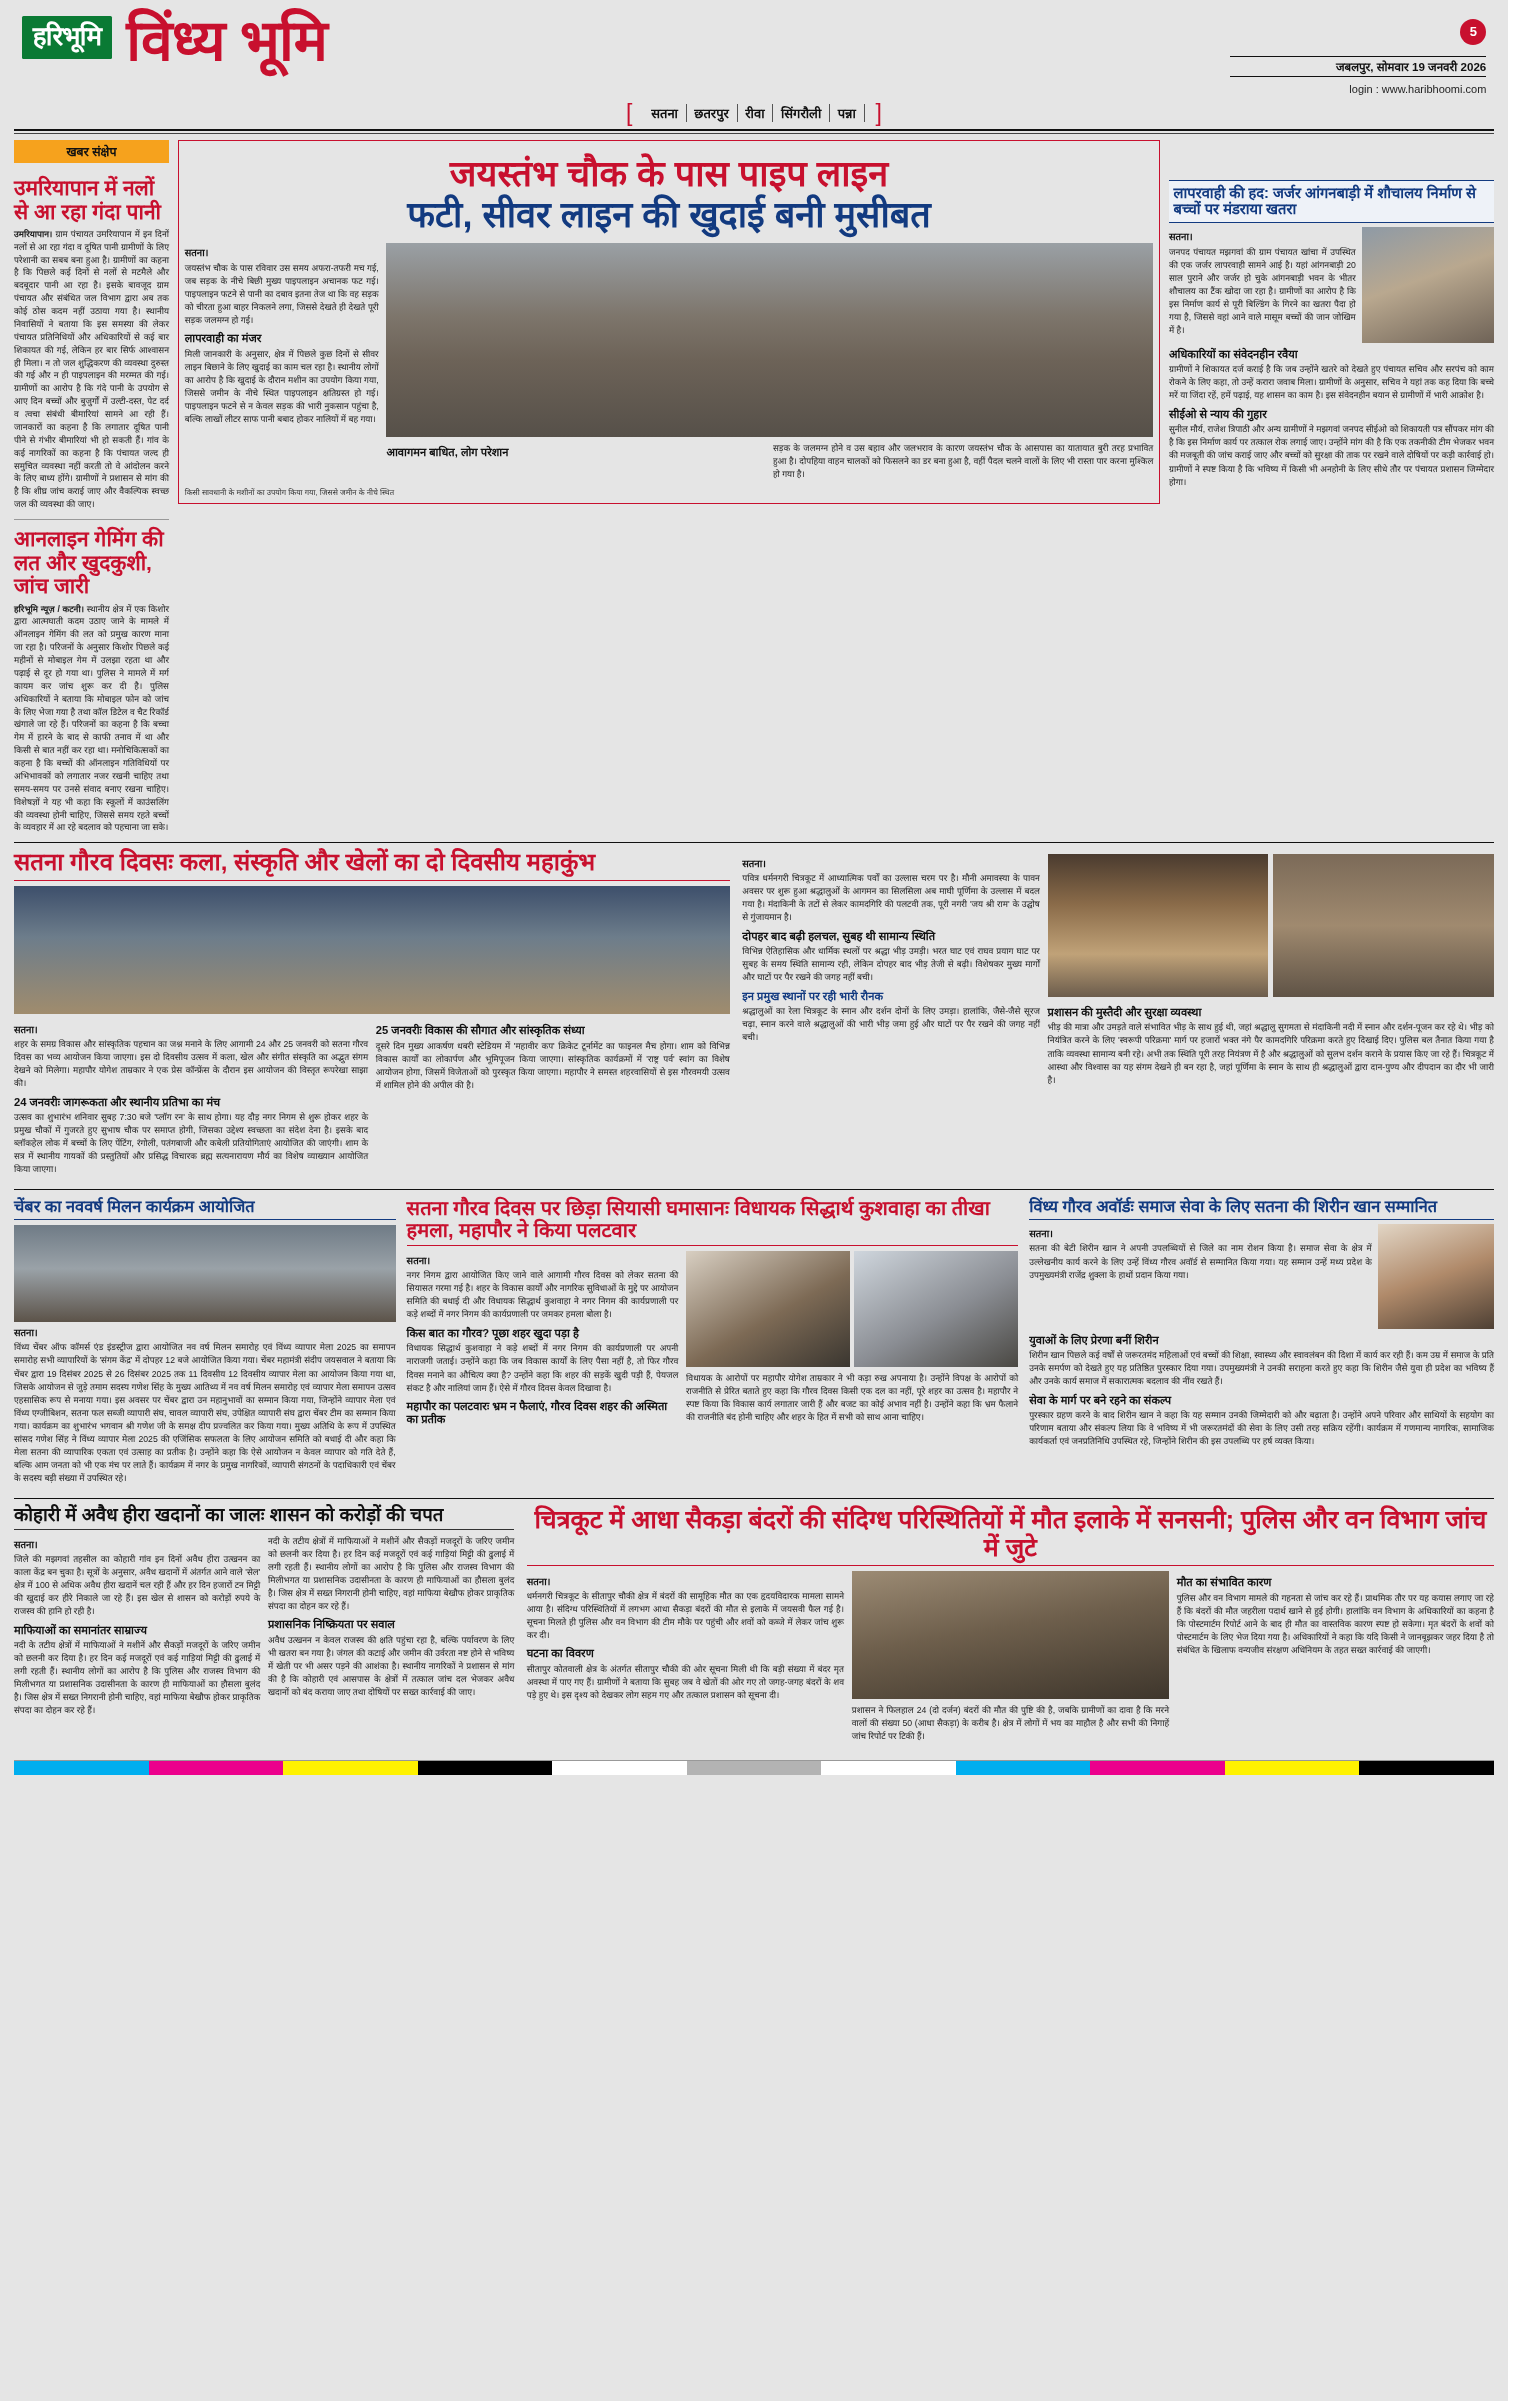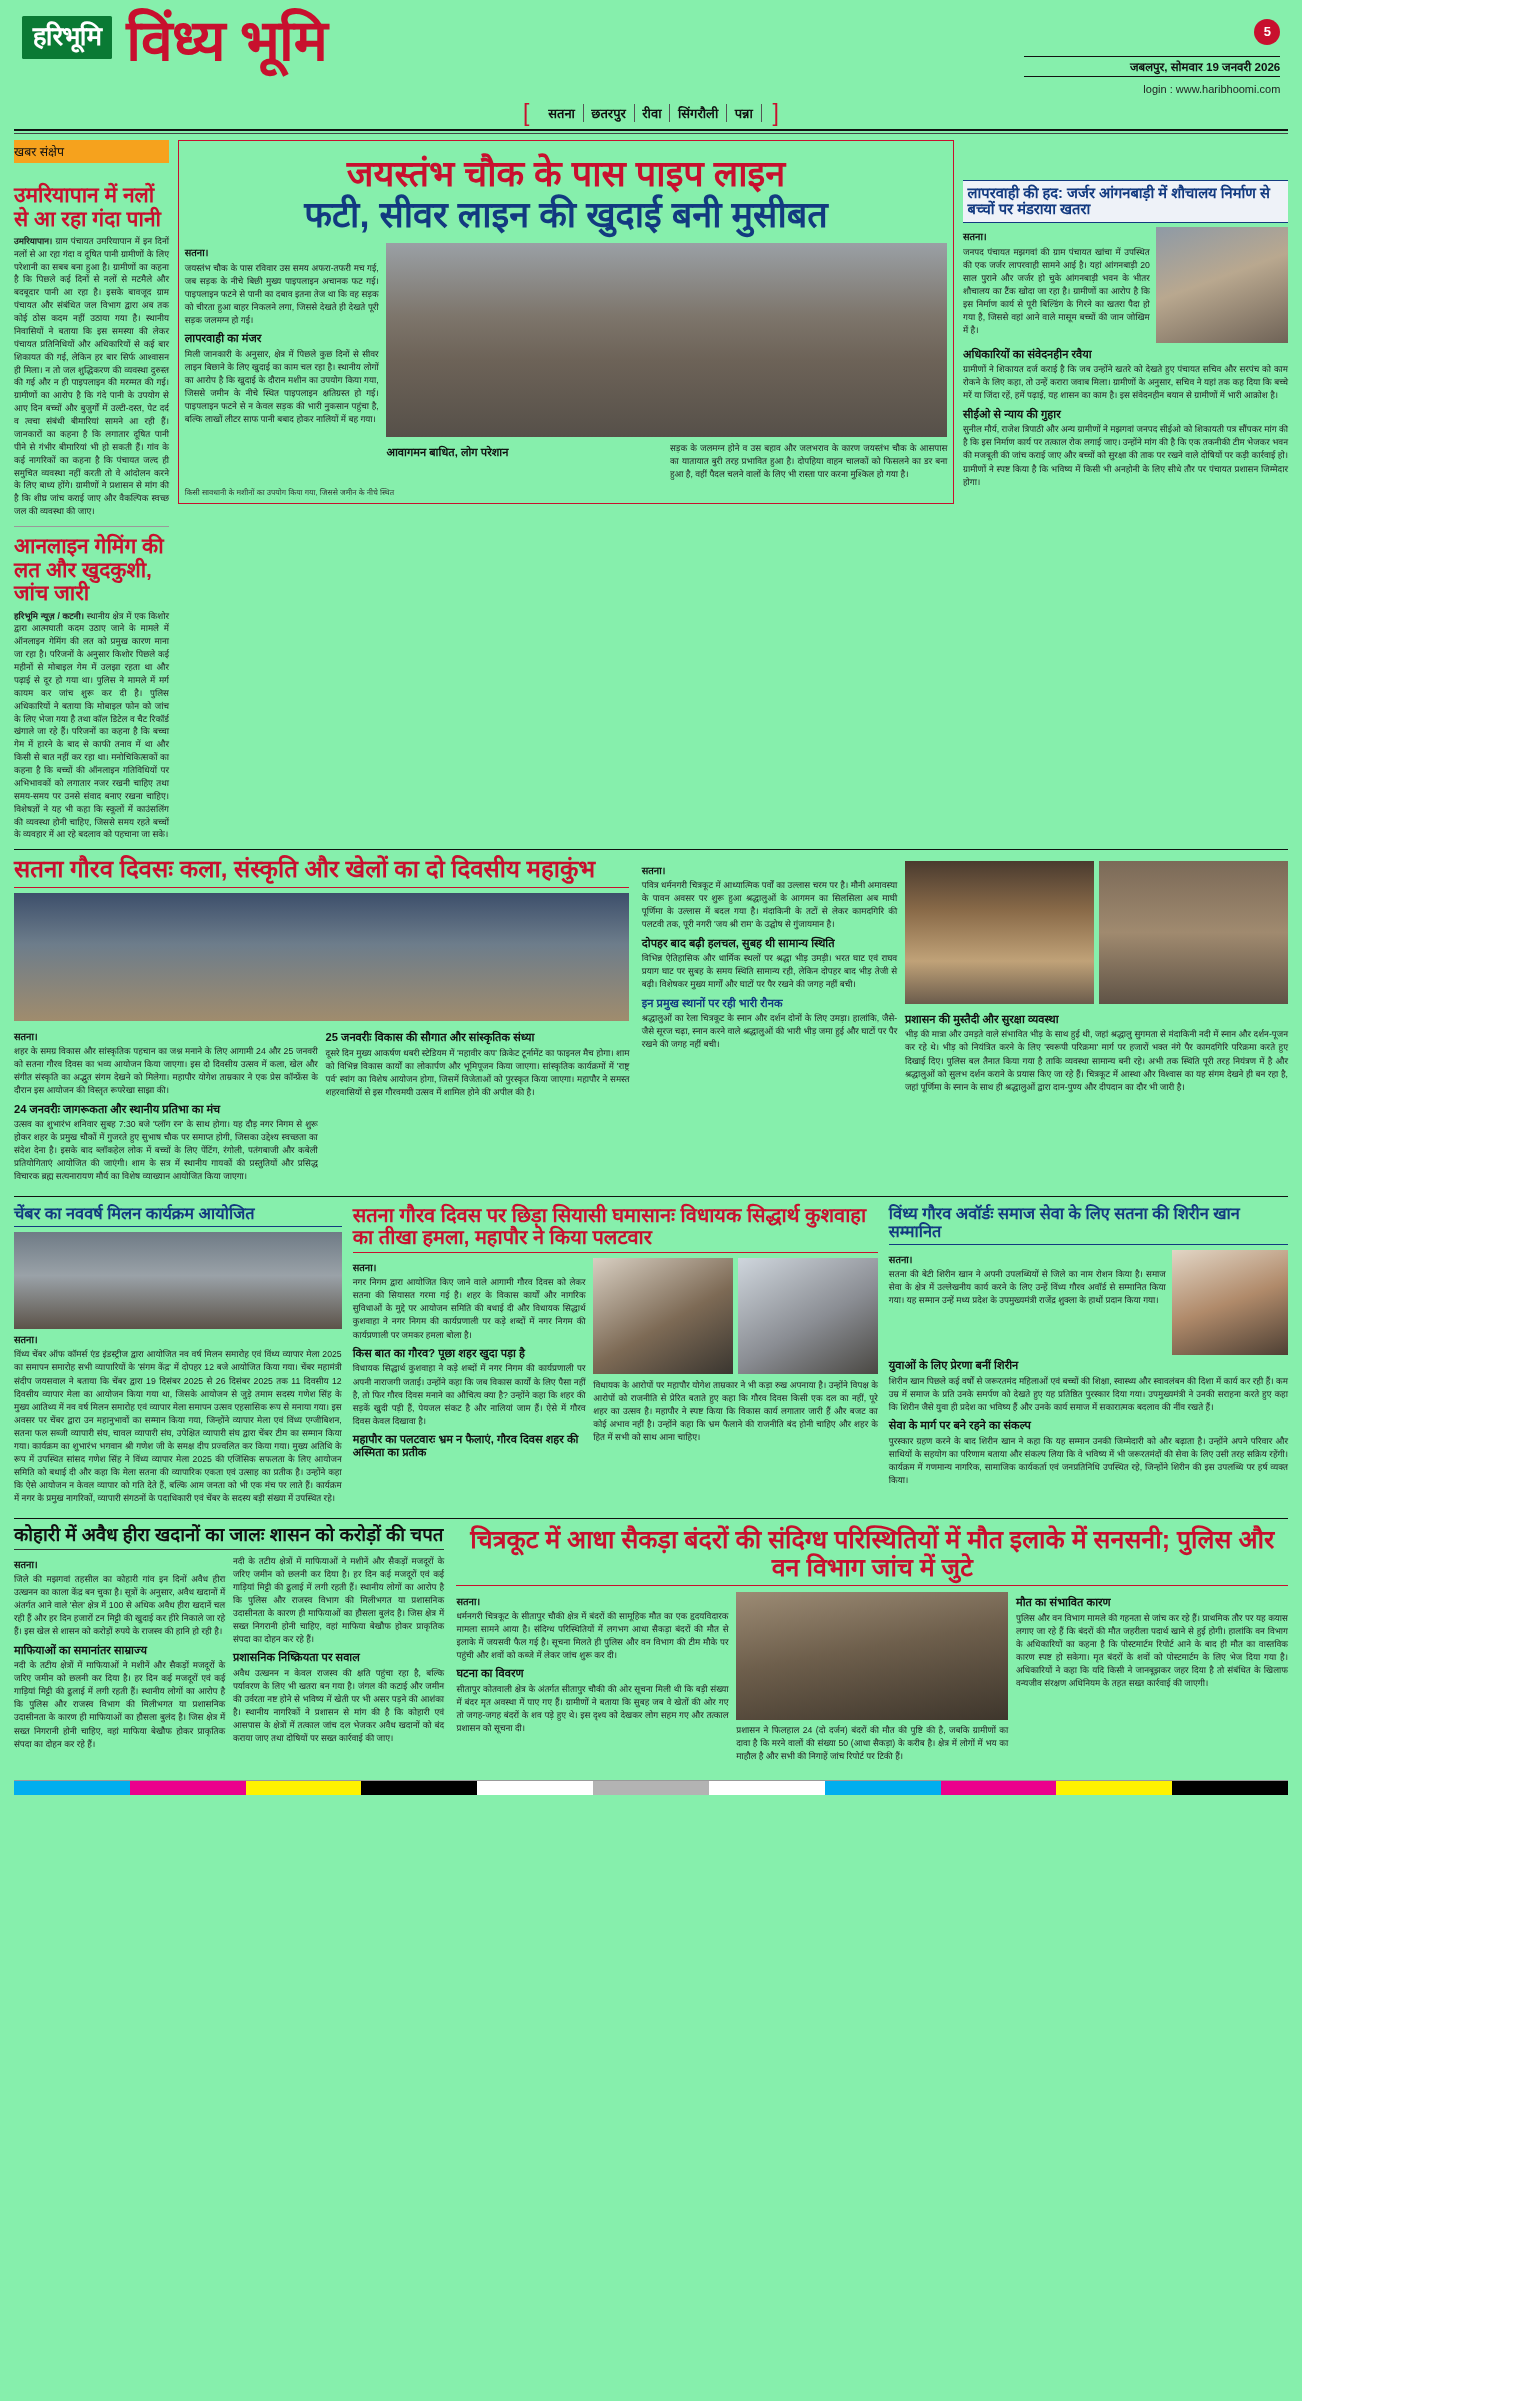--- a/index.html
+++ b/index.html
@@ -5,23 +5,23 @@
 <style>
   * { box-sizing: border-box; }
   html, body { margin:0; padding:0; }
   body {
     width:1514px;
     background:#ffffff;
     font-family:"Liberation Sans", sans-serif;
     color:#111;
   }
   .page {
-    width:1302px;
+    width:1508px;
     min-height:2401px;
-    background:#86efac;
+    background:#e5e5e5;
     padding:11px 14px 0 14px;
     position:relative;
   }
 
   
   .masthead {
     display:flex;
     align-items:flex-start;
     justify-content:space-between;
     padding:4.6px 7.7px 0 7.7px;
@@ -79,24 +79,25 @@
     gap:9.3px;
   }
   .colA { }
   .colB { }
   .colC { }
 
   
   .rail-tag {
     background:#f6a21d;
     color:#111;
-    font-weight:normal;
+    font-weight:bold;
     font-size:12.4px;
+    text-align:center;
     padding:3.1px 0;
-    margin-bottom:20px;
+    margin-bottom:13px;
   }
   .rail-head {
     color:#c8102e;
     font-weight:bold;
     font-size:21px;
     line-height:1.12;
     margin:1.5px 0 4.6px 0;
   }
   .rail-body {
     font-size:8.7px;

